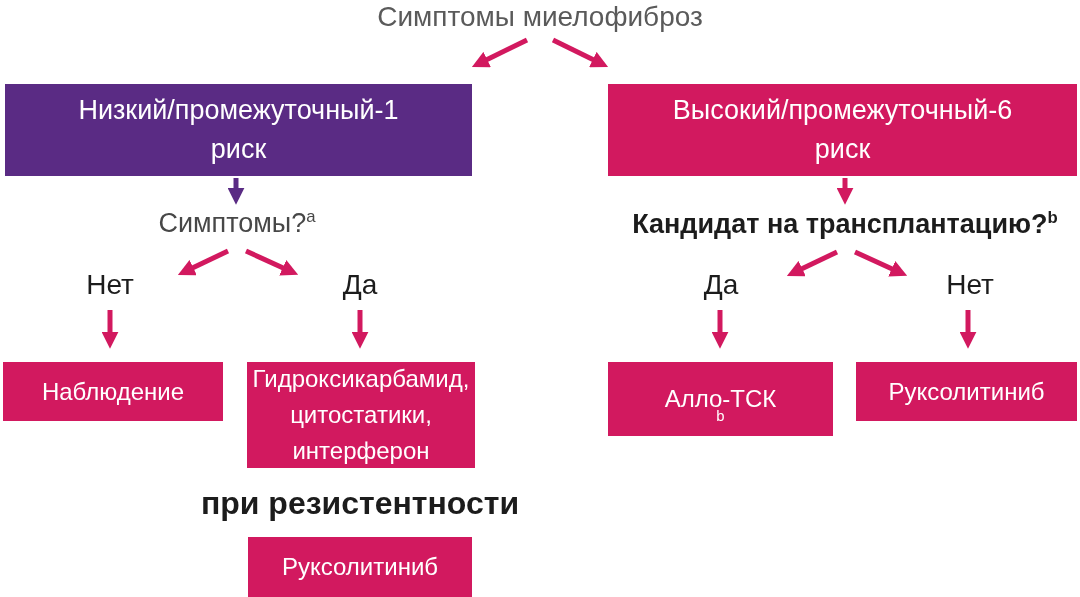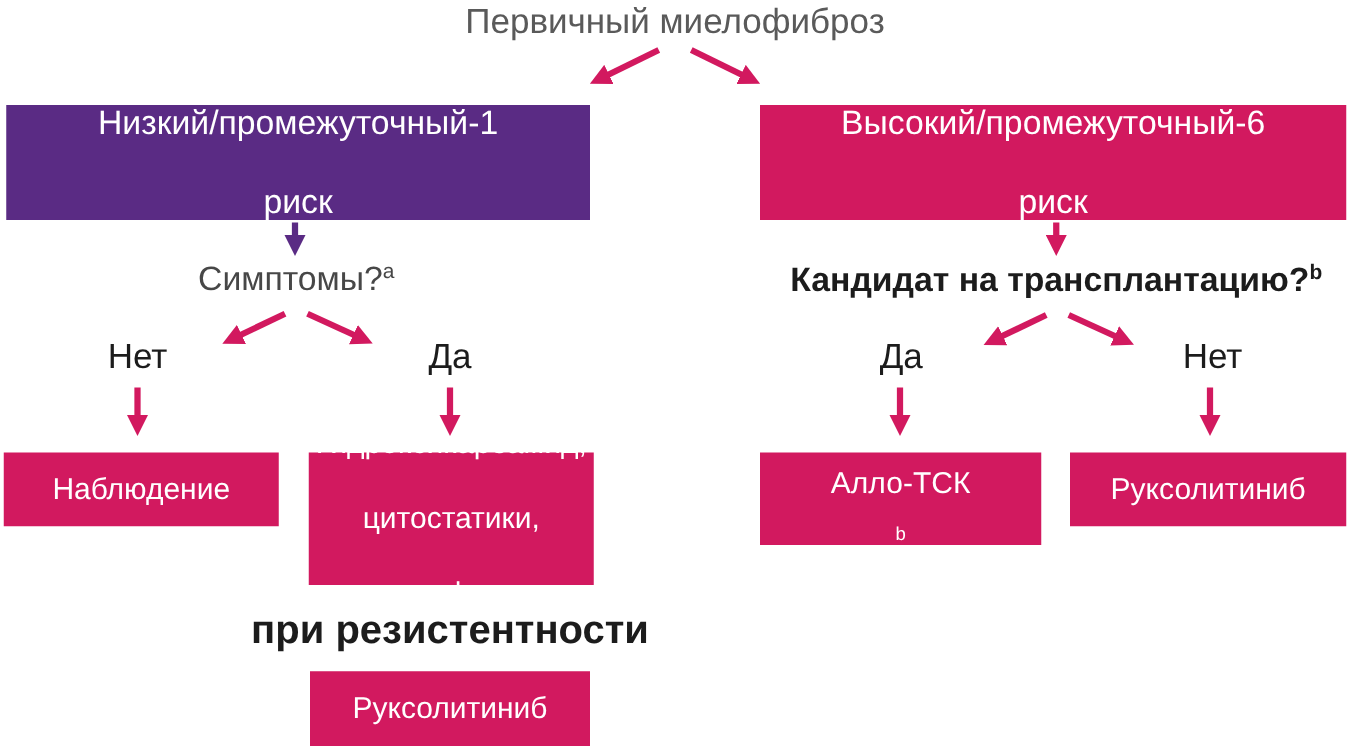--- a/index.html
+++ b/index.html
@@ -20,21 +20,21 @@
     background:#ffffff;
     overflow:hidden;
   }
   svg.arrows{position:absolute;left:0;top:0;pointer-events:none;}
   svg.arrows line{stroke-width:5;stroke-linecap:butt;}
   .pink-line{stroke:var(--pink);}
   .purple-line{stroke:var(--purple);}
   .ah-pink{fill:var(--pink);}
   .ah-purple{fill:var(--purple);}
 
-  .node{position:absolute;display:flex;flex-direction:column;align-items:center;justify-content:center;text-align:left;gap:24px;}
+  .node{position:absolute;display:flex;flex-direction:column;align-items:center;justify-content:center;text-align:left;}
   .box{color:var(--box_text);}
   .box.pink{background:var(--pink);}
   .box.purple{background:var(--purple);}
   .risk-box{font-size:27px;line-height:1.45;}
   .outcome{font-size:24px;line-height:1.4;}
   .outcome.multiline{font-size:24px;line-height:1.5;}
   .title{
     position:absolute;top:1px;left:540px;transform:translateX(-50%);
     font-size:28px;color:var(--gray_text);white-space:nowrap;
   }
@@ -82,21 +82,21 @@
     <line class="pink-line" x1="110" y1="310" x2="110" y2="342" marker-end="url(#ah-pink)"></line>
     <line class="pink-line" x1="360" y1="310" x2="360" y2="342" marker-end="url(#ah-pink)"></line>
 
     <line class="pink-line" x1="837" y1="252" x2="793" y2="273" marker-end="url(#ah-pink)"></line>
     <line class="pink-line" x1="855" y1="252" x2="901" y2="273" marker-end="url(#ah-pink)"></line>
 
     <line class="pink-line" x1="720" y1="310" x2="720" y2="342" marker-end="url(#ah-pink)"></line>
     <line class="pink-line" x1="968" y1="310" x2="968" y2="342" marker-end="url(#ah-pink)"></line>
   </svg>
 
-  <div class="title">Первичный миелофиброз</div>
+  <div class="title">Симптомы миелофиброз</div>
 
   <div class="node box purple risk-box" style="left:5px;top:84px;width:467px;height:92px;">
     <span class="block-line">Низкий/промежуточный-1</span>
     <span class="block-line">риск</span>
   </div>
 
   <div class="node box pink risk-box" style="left:608px;top:84px;width:469px;height:92px;">
     <span class="block-line">Высокий/промежуточный-6</span>
     <span class="block-line">риск</span>
   </div>

